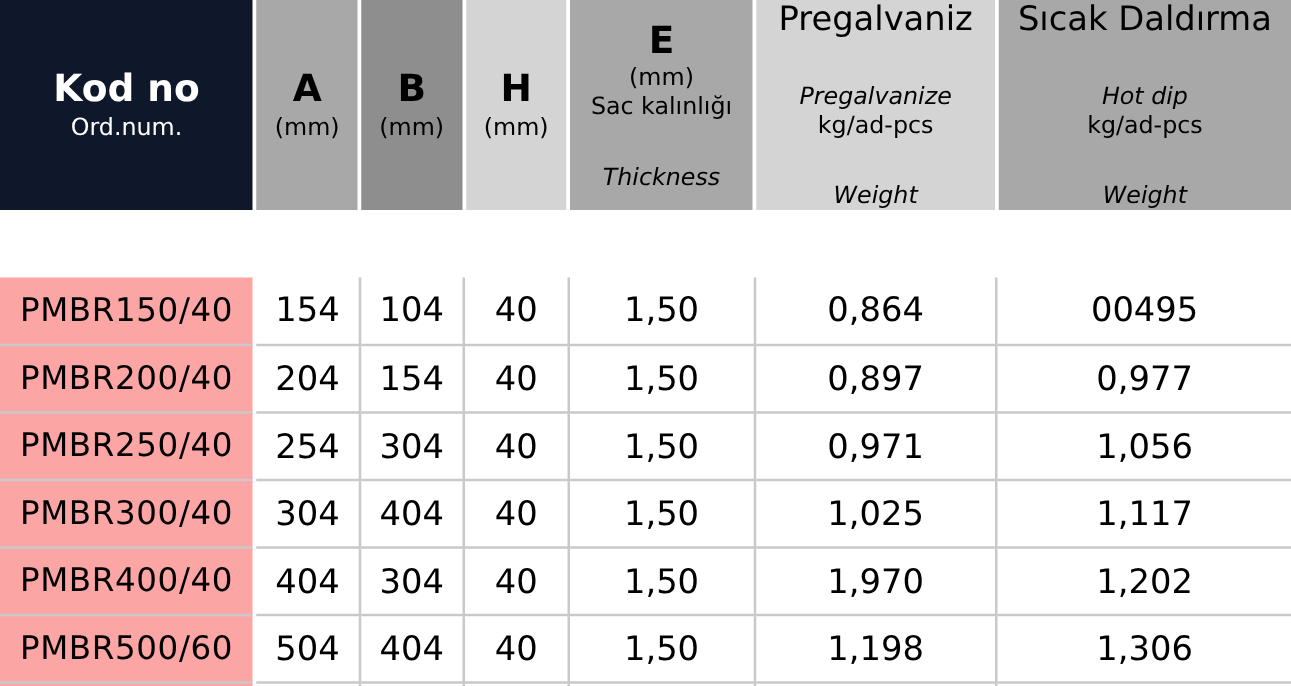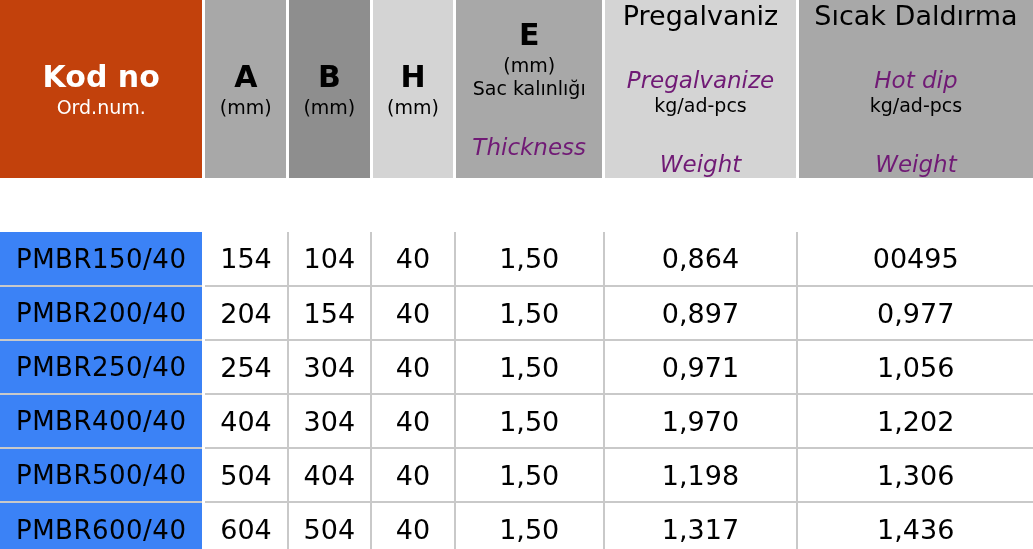--- a/index.html
+++ b/index.html
@@ -25,21 +25,21 @@
 
   
   thead th {
     vertical-align: middle;
     text-align: center;
     height: 168px;
     box-sizing: border-box;
     border-right: 3px solid #ffffff;
   }
   th.h-kod {
-    background: #c2410c;
+    background: #0f172a;
     color: #ffffff;
     width: 200px;
   }
   th.h-a {
     background: #a8a8a8;
     color: #000000;
     width: 82px;
   }
   th.h-b {
     background: #8e8e8e;
@@ -84,23 +84,23 @@
   .t-main-sm {
     font-size: 27px;
     font-weight: normal;
     white-space: nowrap;
   }
   .t-sub {
     font-size: 19px;
     font-weight: normal;
   }
   .t-sub-it {
-    font-size: 23px;
+    font-size: 19px;
     font-style: italic;
-    color: #701a75;
+    color: #000000;
     font-weight: normal;
     margin-top: 33px;
   }
   .t-sub-white {
     font-size: 19px;
     color: #ffffff;
     font-weight: normal;
   }
 
   
@@ -111,21 +111,21 @@
     text-align: center;
     font-size: 27px;
     color: #000000;
     background: #ffffff;
     border-bottom: 2px solid #c9c9c9;
     border-right: 2px solid #c9c9c9;
     height: 54px;
     box-sizing: border-box;
   }
   tbody td.code-cell {
-    background: #3b82f6;
+    background: #fca5a5;
     border-right: 3px solid #ffffff;
     font-size: 26px;
     letter-spacing: 0.5px;
   }
   tbody td.last-col {
     border-right: none;
   }
   tbody tr:last-child td {
     border-bottom: none;
   }
@@ -225,30 +225,39 @@
     <tr>
       <td class="code-cell">PMBR250/40</td>
       <td>254</td>
       <td>304</td>
       <td>40</td>
       <td>1,50</td>
       <td>0,971</td>
       <td class="last-col">1,056</td>
     </tr>
     <tr>
+      <td class="code-cell">PMBR300/40</td>
+      <td>304</td>
+      <td>404</td>
+      <td>40</td>
+      <td>1,50</td>
+      <td>1,025</td>
+      <td class="last-col">1,117</td>
+    </tr>
+    <tr>
       <td class="code-cell">PMBR400/40</td>
       <td>404</td>
       <td>304</td>
       <td>40</td>
       <td>1,50</td>
       <td>1,970</td>
       <td class="last-col">1,202</td>
     </tr>
     <tr>
-      <td class="code-cell">PMBR500/40</td>
+      <td class="code-cell">PMBR500/60</td>
       <td>504</td>
       <td>404</td>
       <td>40</td>
       <td>1,50</td>
       <td>1,198</td>
       <td class="last-col">1,306</td>
     </tr>
     <tr>
       <td class="code-cell">PMBR600/40</td>
       <td>604</td>

